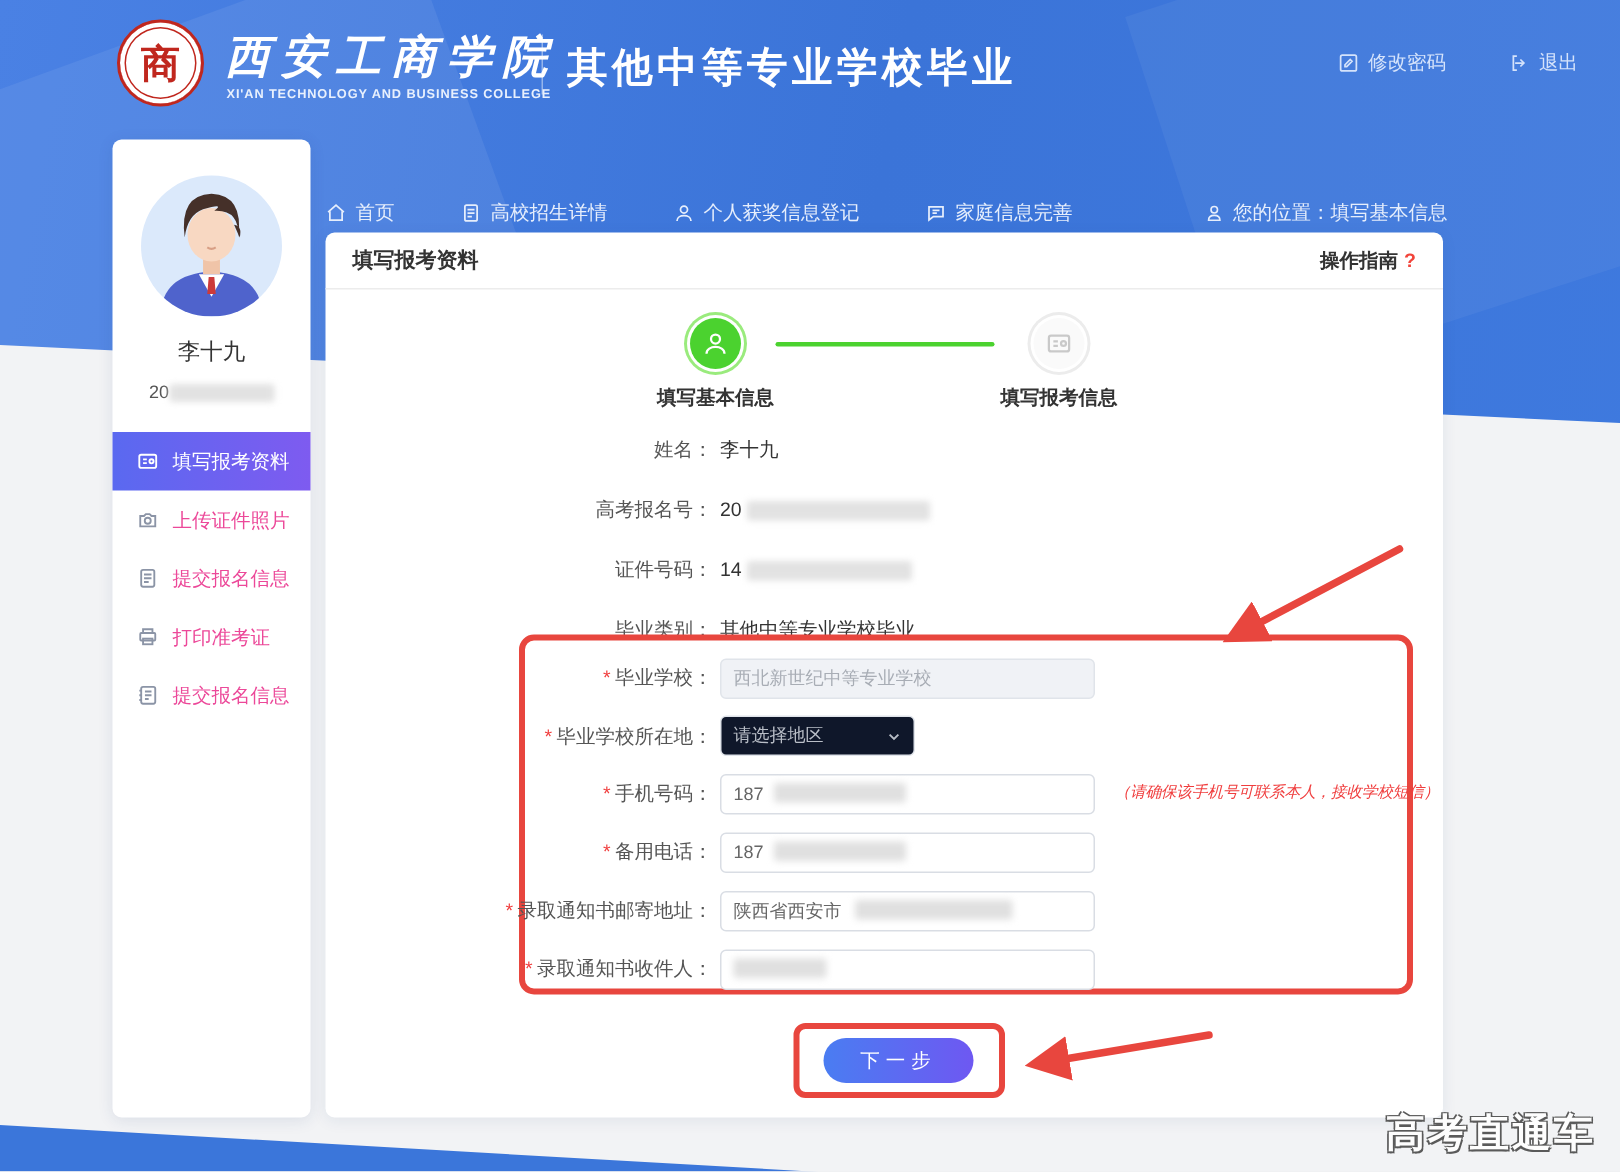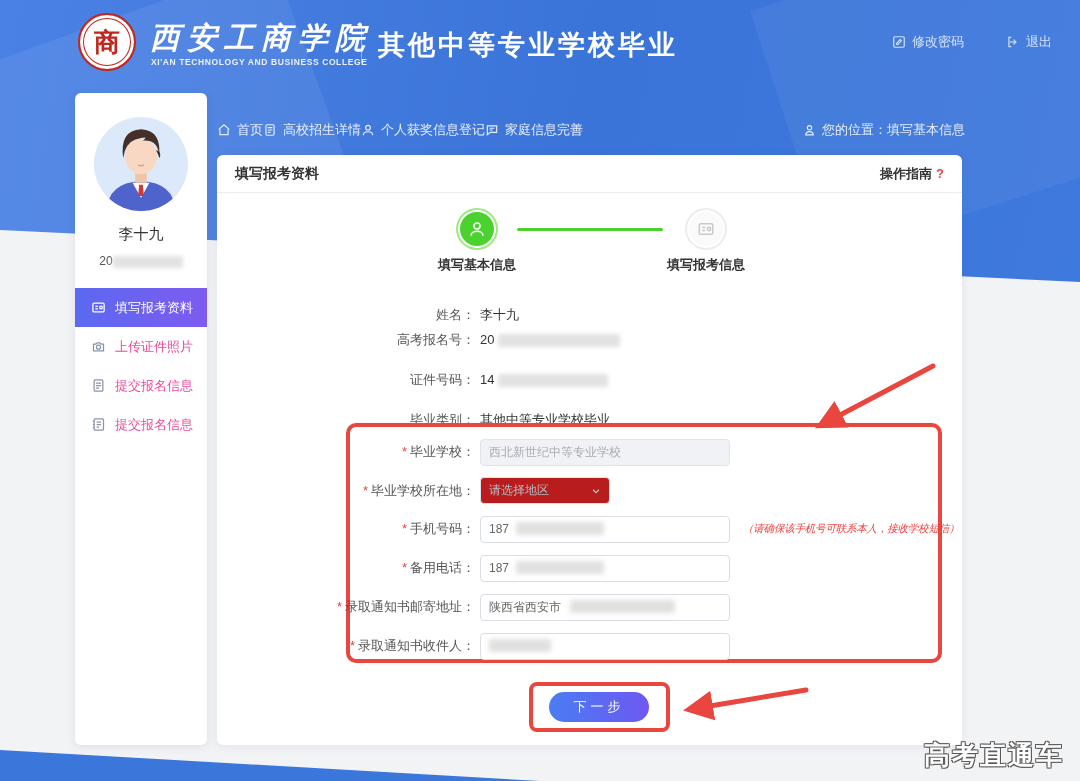--- a/index.html
+++ b/index.html
@@ -44,21 +44,21 @@
     letter-spacing:.6px;white-space:nowrap;
   }
   .hdr-divider{position:absolute;left:361px;top:23px;width:1px;height:40px;background:rgba(255,255,255,.45);}
   .platform-title{
     position:absolute;left:378px;top:27px;color:#fff;font-size:27px;font-weight:bold;letter-spacing:3px;white-space:nowrap;
   }
   .hdr-actions{position:absolute;right:28px;top:33px;display:flex;gap:42px;}
   .hdr-btn{display:flex;align-items:center;gap:6px;color:#d5e3fb;font-size:13px;cursor:pointer;white-space:nowrap;}
   .hdr-btn svg{width:14px;height:14px;stroke:#d5e3fb;}
   
-  .nav{position:absolute;left:217px;top:117px;width:748px;height:26px;display:flex;align-items:center;}
+  .nav{position:absolute;left:217px;top:129px;width:748px;height:26px;display:flex;align-items:center;gap:44px;}
   .nav-item{display:flex;align-items:center;gap:6px;color:#e6eefc;font-size:13px;cursor:pointer;white-space:nowrap;}
   .nav-item svg{width:14px;height:14px;stroke:#e6eefc;}
   .nav-loc{margin-left:auto;display:flex;align-items:center;gap:6px;color:#e6eefc;font-size:13px;white-space:nowrap;}
   .nav-loc svg{width:13px;height:13px;stroke:#e6eefc;}
   
   .sidebar{
     position:absolute;left:75px;top:93px;width:132px;height:652px;background:#fff;border-radius:6px;
     box-shadow:0 2px 10px rgba(30,60,120,.10);
   }
   .avatar{
@@ -111,21 +111,21 @@
   .input-row{position:absolute;left:0;width:100%;height:27px;font-size:13px;line-height:27px;}
   .in-label{position:absolute;right:487px;color:#555;white-space:nowrap;}
   .req{color:#f03e3e;margin-right:3px;}
   .inp-wrap{position:absolute;left:263px;top:0;}
   .inp{
     width:250px;height:27px;border:1px solid #d9dde4;border-radius:4px;background:#fff;
     font-size:12px;color:#666;padding:0 8px;font-family:inherit;outline:none;
   }
   .inp.disabled{background:#f0f2f6;color:#a8adb5;border-color:#e0e4ea;}
   .sel{
-    width:130px;height:27px;border:1px solid #e0e4ea;border-radius:4px;background:#b91c1c;
+    width:130px;height:27px;border:1px solid #e0e4ea;border-radius:4px;background:#0f172a;
     display:flex;align-items:center;justify-content:space-between;padding:0 8px;color:#b9bec7;font-size:12px;
   }
   .sel svg{width:10px;height:10px;stroke:#b9bec7;}
   .redact{position:absolute;background:#e0e0e0;border-radius:2px;filter:blur(2.5px);height:13px;top:7px;}
   .phone-note{position:absolute;left:526px;top:0;color:#f03e3e;font-size:10.5px;line-height:27px;white-space:nowrap;letter-spacing:-.2px;font-style:italic;}
   
   .btn-red-box{
     position:absolute;left:312px;top:527px;width:141px;height:50px;
     border:4px solid #e8463e;border-radius:8px;pointer-events:none;
   }
@@ -252,20 +252,28 @@
       </div>
       <div class="menu-item">
         <svg viewBox="0 0 24 24" fill="none" stroke-width="2">
             <rect x="5" y="3" width="14" height="18" rx="2"></rect>
             <path d="M8 8h8M8 12h8M8 16h5"></path>
           </svg>
         <span>提交报名信息</span>
       </div>
       <div class="menu-item">
         <svg viewBox="0 0 24 24" fill="none" stroke-width="2">
+            <path d="M7 8V4h10v4"></path>
+            <rect x="4" y="8" width="16" height="8" rx="1"></rect>
+            <rect x="7" y="14" width="10" height="6"></rect>
+          </svg>
+        <span>打印准考证</span>
+      </div>
+      <div class="menu-item">
+        <svg viewBox="0 0 24 24" fill="none" stroke-width="2">
             <rect x="5" y="3" width="15" height="18" rx="2"></rect>
             <path d="M9 8h7M9 12h7M9 16h4"></path>
             <path d="M5 7h-2M5 12h-2M5 17h-2"></path>
           </svg>
         <span>提交报名信息</span>
       </div>
     </div>
   </div>
 
   <div class="panel">
@@ -287,21 +295,21 @@
     <div class="step-circle todo">
       <svg viewBox="0 0 24 24" width="18" height="18" fill="none" stroke="#c9c9c9" stroke-width="2">
           <rect x="3" y="5" width="18" height="14" rx="2"></rect>
           <path d="M7 10h4M7 14h4"></path>
           <circle cx="16" cy="12" r="2.2"></circle>
         </svg>
     </div>
     <div class="step-label s1">填写基本信息</div>
     <div class="step-label s2">填写报考信息</div>
 
-    <div class="ro-row" style="top:150px;">
+    <div class="ro-row" style="top:135px;">
       <span class="ro-label">姓名：</span>
       <span class="ro-value">李十九</span>
     </div>
     <div class="ro-row" style="top:175px;">
       <span class="ro-label">高考报名号：</span>
       <span class="ro-value"><span>20</span><span class="blur-chip" style="width:122px;height:13px;"></span></span>
     </div>
     <div class="ro-row" style="top:215px;">
       <span class="ro-label">证件号码：</span>
       <span class="ro-value"><span>14</span><span class="blur-chip" style="width:110px;height:13px;"></span></span>

